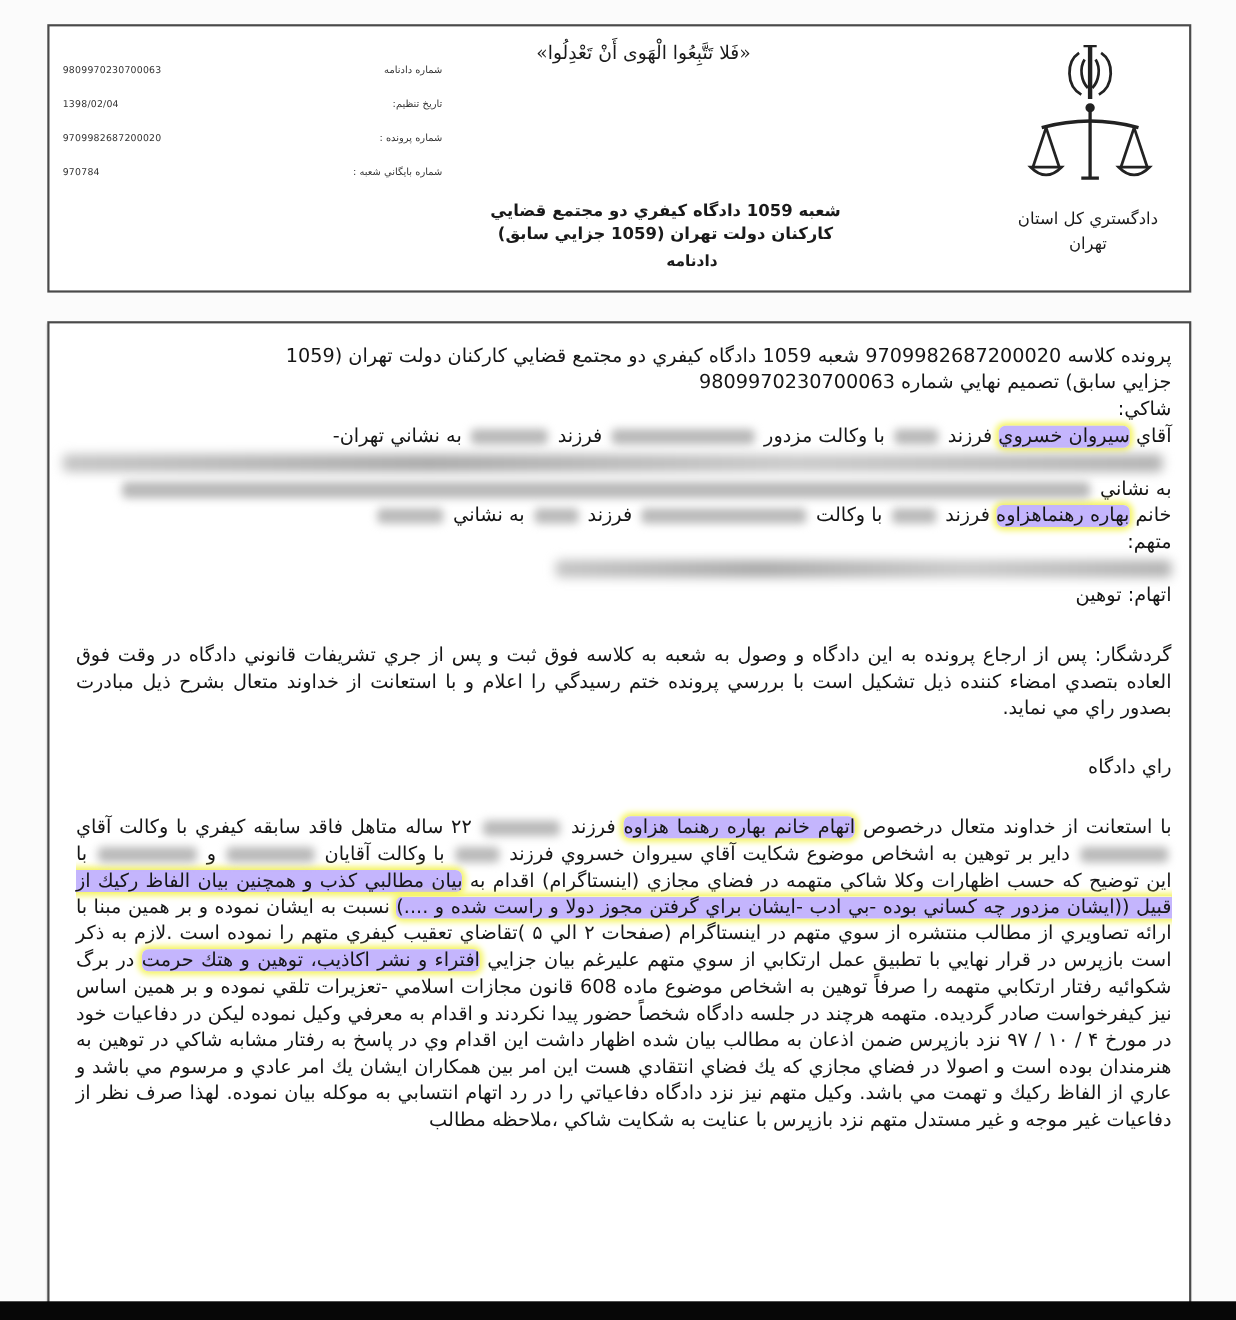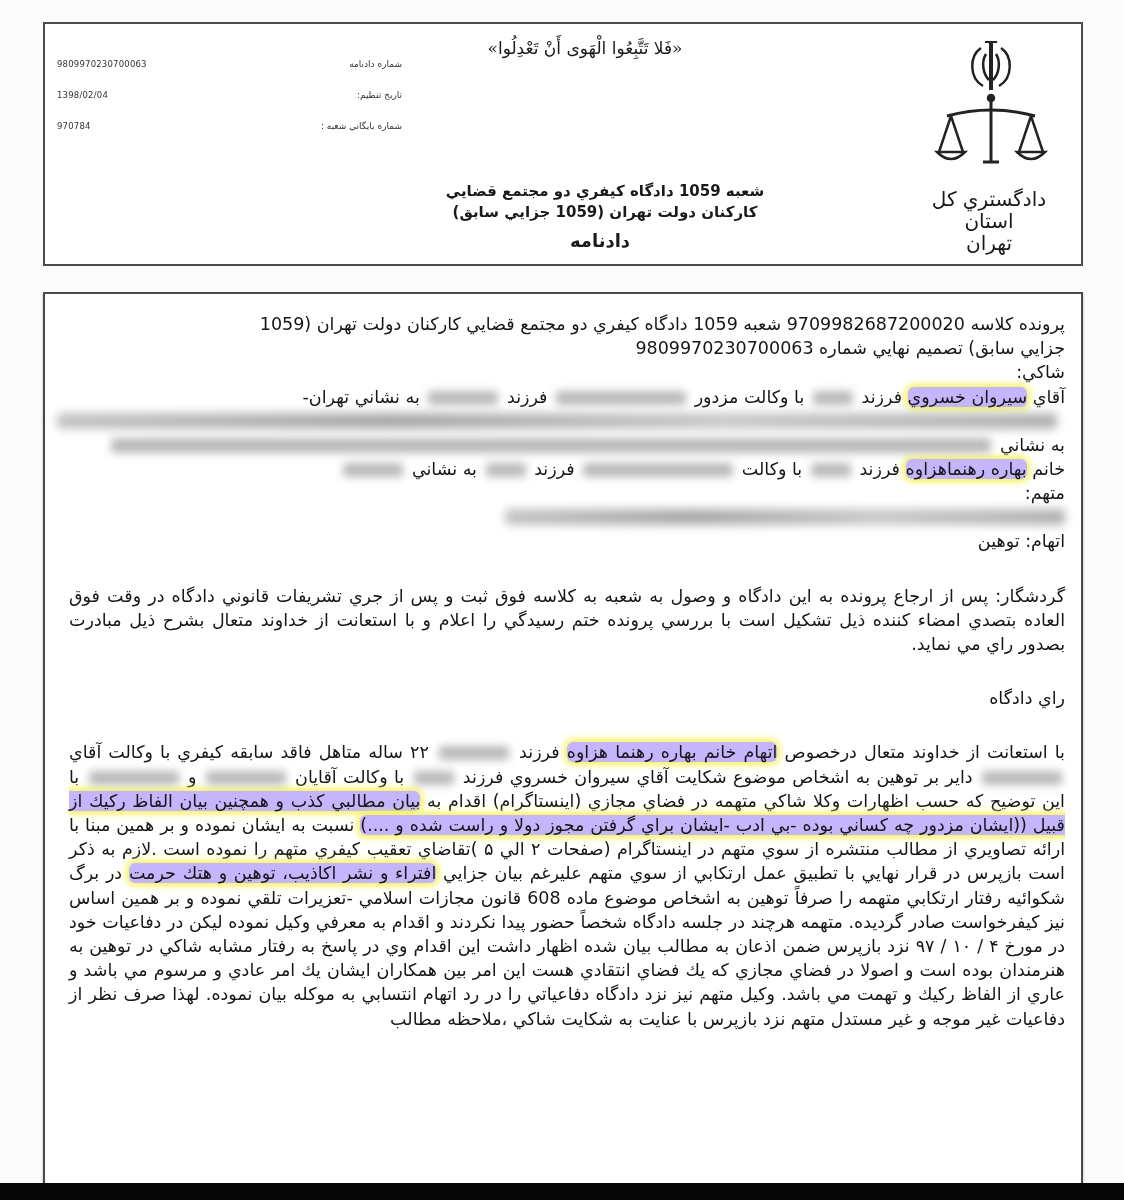--- a/index.html
+++ b/index.html
@@ -10,24 +10,24 @@
     color:#1a1a1a;
   }
   .bottom-band { position:absolute; left:0; top:1183px; width:1124px; height:17px; background:#070707; }
   .frame { position:absolute; left:43px; width:1040px; border:2px solid #4a4a4a; background:#fff; box-sizing:border-box; }
   .header-box { top:22px; height:244px; }
   .body-box { top:292px; height:1048px; box-shadow:0 2px 2px rgba(0,0,0,0.35);padding-left:11px; }
 
   
   .emblem { position:absolute; right:30px; top:10px; width:120px; height:140px; }
   .emblem svg { width:120px; height:140px; }
-  .judiciary { position:absolute; right:18px; top:164px; width:148px; text-align:center; font-size:20px; line-height:22px; direction:rtl; }
+  .judiciary { position:absolute; right:18px; top:164px; width:148px; text-align:center; font-size:15px; line-height:22px; direction:rtl; }
   .verse { position:absolute; left:330px; top:14px; width:420px; text-align:center; font-family:"DejaVu Serif", serif; font-size:17px; direction:rtl; }
   .court-title { position:absolute; left:330px; top:124px; width:460px; text-align:center; font-size:15px; font-weight:bold; line-height:21px; direction:rtl;margin-top:33px; }
-  .doc-title { position:absolute; left:465px; top:206px; width:180px; text-align:center; font-size:18px; font-weight:bold; direction:rtl; }
+  .doc-title { position:absolute; left:494px; top:206px; width:180px; text-align:center; font-size:14px; font-weight:bold; direction:rtl; }
   .meta { position:absolute; left:12px; top:24px; width:345px; }
   .meta-row { display:flex; justify-content:space-between; align-items:center; height:31px; font-size:8.5px; color:#333; }
   .meta-val { direction:ltr; letter-spacing:0.2px; }
   .meta-lbl { direction:rtl; font-size:9px; }
 
   
   .body-text { position:absolute; left:24px; right:16px; top:18px; direction:rtl; text-align:justify; font-size:17.5px; line-height:24.2px; color:#161616; }
   .p { margin:0; }
   .gap { height:30px; }
   .hl { background:#c4b5fd; box-shadow:0 0 6px 3px #f4f35a; border-radius:6px; }
@@ -72,20 +72,24 @@
   </div>
   <div class="doc-title">دادنامه</div>
   <div class="meta">
     <div class="meta-row">
       <span class="meta-val">9809970230700063</span>
       <span class="meta-lbl">شماره دادنامه</span>
     </div>
     <div class="meta-row">
       <span class="meta-val">1398/02/04</span>
       <span class="meta-lbl">تاريخ تنظيم:</span>
+    </div>
+    <div class="meta-row">
+      <span class="meta-val">9709982687200020</span>
+      <span class="meta-lbl">شماره پرونده :</span>
     </div>
     <div class="meta-row">
       <span class="meta-val">970784</span>
       <span class="meta-lbl">شماره بايگاني شعبه :</span>
     </div>
   </div>
 </div>
 
 <div class="frame body-box">
   <div class="body-text">

